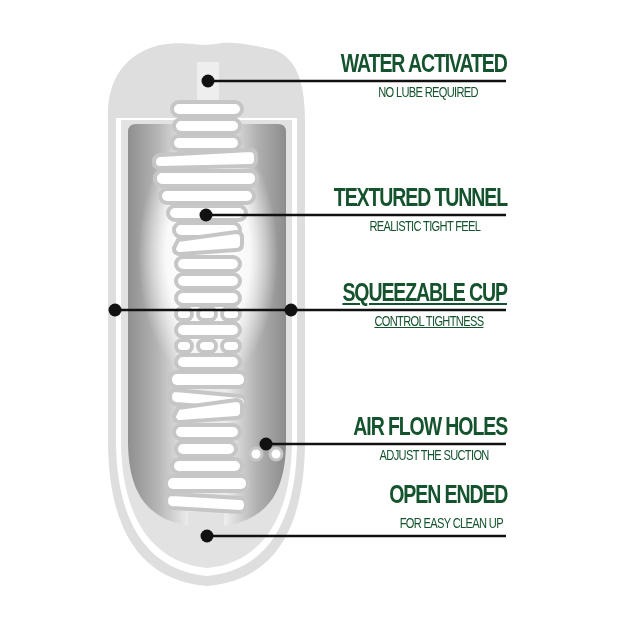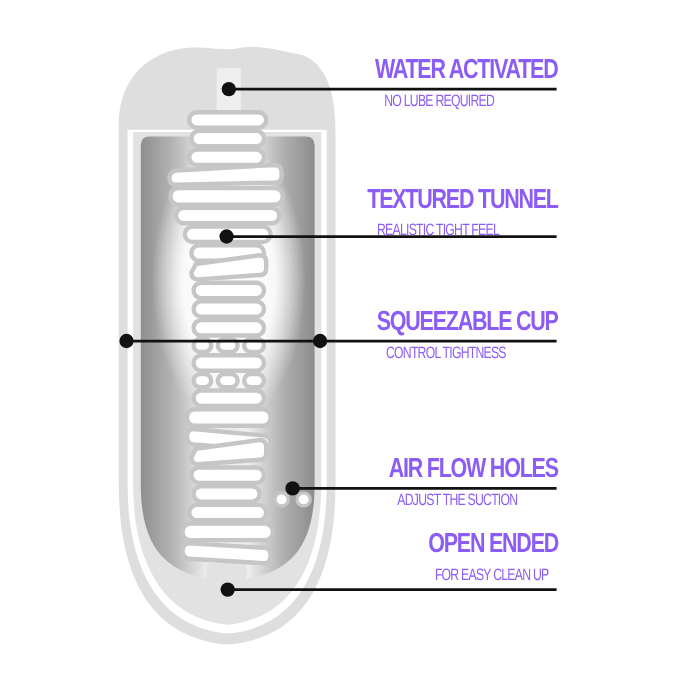--- a/index.html
+++ b/index.html
@@ -1,18 +1,18 @@
 <!DOCTYPE html>
 <html><head>
 <meta charset="utf-8">
 <style>
   html, body { margin: 0; padding: 0; background: #ffffff; }
   body { width: 618px; height: 618px; position: relative; overflow: hidden; font-family: "Liberation Sans", "DejaVu Sans", sans-serif; }
   #diagram { position: absolute; left: 0; top: 0; width: 618px; height: 618px; }
-  .label-block { position: absolute; right: 111px; text-align: left; color: #8b5cf6; }
+  .label-block { position: absolute; right: 111px; text-align: center; color: #14532d; }
   .title {
     font-family: "Liberation Sans", sans-serif;
     font-weight: bold;
     font-size: 25px;
     letter-spacing: -1.4px;
     transform: scaleX(0.78);
     transform-origin: right center;
     white-space: nowrap;
     line-height: 28px;
     display: block;
@@ -143,26 +143,26 @@
     <line x1="207" y1="536" x2="506" y2="536" stroke="#111" stroke-width="2.5"></line>
     <circle cx="207" cy="536" r="6.5" fill="#111"></circle>
   </g>
 </svg>
 
 <div class="label-block" style="top:49px;">
   <span class="title">WATER ACTIVATED</span>
   <span class="sub">NO LUBE REQUIRED</span>
 </div>
 
-<div class="label-block" style="top:167px;">
+<div class="label-block" style="top:183px;">
   <span class="title">TEXTURED TUNNEL</span>
   <span class="sub">REALISTIC TIGHT FEEL</span>
 </div>
 
-<div class="label-block" style="top:278px;">
+<div class="label-block" style="top:278px;text-decoration:underline;">
   <span class="title">SQUEEZABLE CUP</span>
   <span class="sub">CONTROL TIGHTNESS</span>
 </div>
 
 <div class="label-block" style="top:412px;">
   <span class="title">AIR FLOW HOLES</span>
   <span class="sub">ADJUST THE SUCTION</span>
 </div>
 
 <div class="label-block" style="top:480px;">

